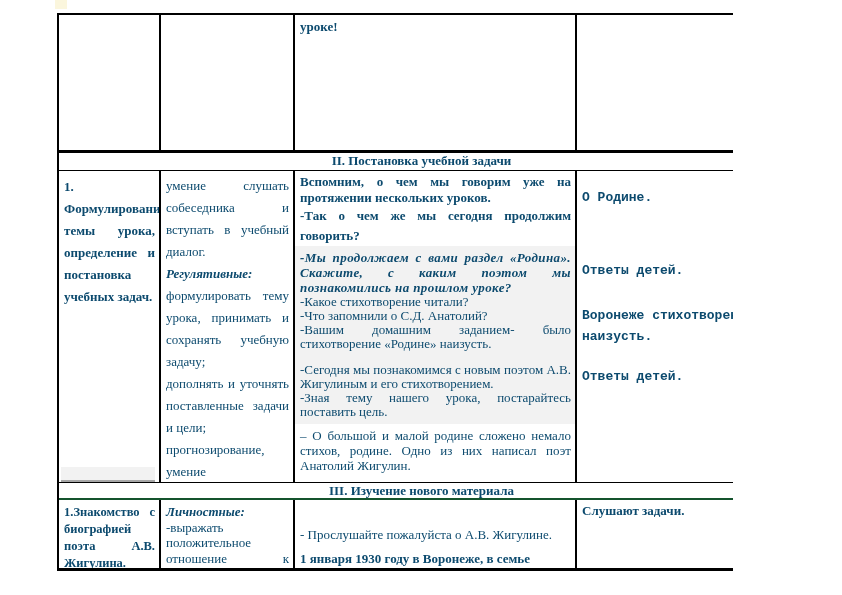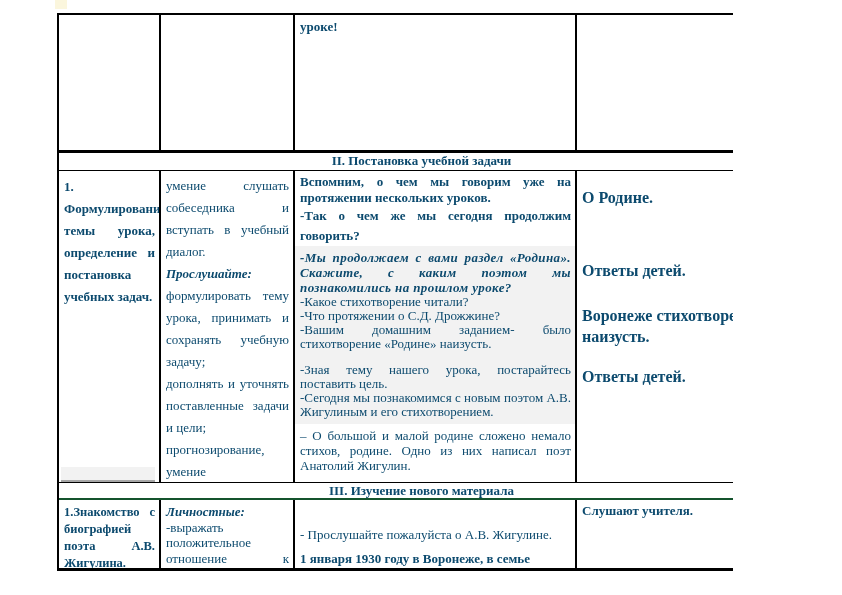--- a/index.html
+++ b/index.html
@@ -53,21 +53,21 @@
   .teach-cell{padding:3px 0 0 0;font-size:13px;}
   .teach-cell .pad{padding-left:5px;padding-right:4px;}
   .tp1{font-weight:bold;line-height:16px;}
   .tp2{font-weight:bold;line-height:20px;}
   .hl-block{background:#f2f2f2;padding:4px 0 5px 0;}
   .hl1{font-weight:bold;font-style:italic;line-height:15px;letter-spacing:0.4px;}
   .hl-reg{line-height:14px;}
   .hl-gap{height:12px;}
   .tp3{line-height:15px;margin-top:4px;}
   
-  .stud-cell{padding:0 4px 0 5px;font-size:16px;font-weight:bold;line-height:21px;}
+  .stud-cell{padding:0 4px 0 5px;font-size:13px;font-weight:bold;line-height:21px;font-family:Liberation Mono, monospace;}
   .sa1{margin-top:16px;}
   .sa2{margin-top:52px;}
   .sa3{margin-top:24px;}
   .sa4{margin-top:19px;}
   
   .row-last .c1{padding:4px 4px 0 5px;font-size:12.5px;line-height:17px;font-weight:bold;}
   .row-last .c2{padding:4px 4px 0 5px;font-size:13px;line-height:15.5px;}
   .row-last .c3{padding:0 4px 0 5px;font-size:13px;line-height:15px;}
   .row-last .c3 .lp1{margin-top:27px;}
   .row-last .c3 .lp2{font-weight:bold;margin-top:9px;}
@@ -95,36 +95,36 @@
     </div>
 
     <div class="row row-main">
       <div class="cell c1 stage-cell">
         <p>1.</p>
         <p class="jst">Формулирование темы урока, определение и постановка учебных задач.</p>
         <div class="stage-artifact"></div>
       </div>
       <div class="cell c2 uud-cell">
         <p class="jst">умение слушать собеседника и вступать в учебный диалог.</p>
-        <p class="bi">Прослушайте:</p>
+        <p class="bi">Регулятивные:</p>
         <p class="jst">формулировать тему урока, принимать и сохранять учебную задачу;</p>
         <p class="jst">дополнять и уточнять поставленные задачи и цели;</p>
         <p class="jst">прогнозирование, умение контролировать результаты свое деятельности и деятельности партнера, вносить коррективы.</p>
       </div>
       <div class="cell c3 teach-cell">
         <p class="tp1 jst pad">Вспомним, о чем мы говорим уже на протяжении нескольких уроков.</p>
         <p class="tp2 jst pad">-Так о чем же мы сегодня продолжим говорить?</p>
         <div class="hl-block">
           <p class="hl1 jst pad">-Мы продолжаем с вами раздел «Родина». Скажите, с каким поэтом мы познакомились на прошлом уроке?</p>
           <p class="hl-reg jst pad">-Какое стихотворение читали?</p>
-          <p class="hl-reg jst pad">-Что протяжении о С.Д. Дрожжине?</p>
+          <p class="hl-reg jst pad">-Что запомнили о С.Д. Анатолий?</p>
           <p class="hl-reg jst pad">-Вашим домашним заданием- было стихотворение «Родине» наизусть.</p>
           <div class="hl-gap"></div>
+          <p class="hl-reg jst pad">-Сегодня мы познакомимся с новым поэтом А.В. Жигулиным и его стихотворением.</p>
           <p class="hl-reg jst pad">-Зная тему нашего урока, постарайтесь поставить цель.</p>
-          <p class="hl-reg jst pad">-Сегодня мы познакомимся с новым поэтом А.В. Жигулиным и его стихотворением.</p>
         </div>
         <p class="tp3 jst pad">– О большой и малой родине сложено немало стихов, родине. Одно из них написал поэт Анатолий Жигулин.</p>
       </div>
       <div class="cell c4 stud-cell">
         <p class="sa1">О Родине.</p>
         <p class="sa2">Ответы детей.</p>
         <p class="sa3">Воронеже стихотворения наизусть.</p>
         <p class="sa4">Ответы детей.</p>
       </div>
     </div>
@@ -139,18 +139,18 @@
       </div>
       <div class="cell c2">
         <p class="bi">Личностные:</p>
         <p class="jst">-выражать положительное отношение к процессу</p>
       </div>
       <div class="cell c3">
         <p class="lp1">- Прослушайте пожалуйста о А.В. Жигулине.</p>
         <p class="lp2">1 января 1930 году в Воронеже, в семье</p>
       </div>
       <div class="cell c4">
-        <p>Слушают учителя.</p>
+        <p>Слушают задачи.</p>
       </div>
     </div>
 
   </div>
 </div>
 
 </body></html>

